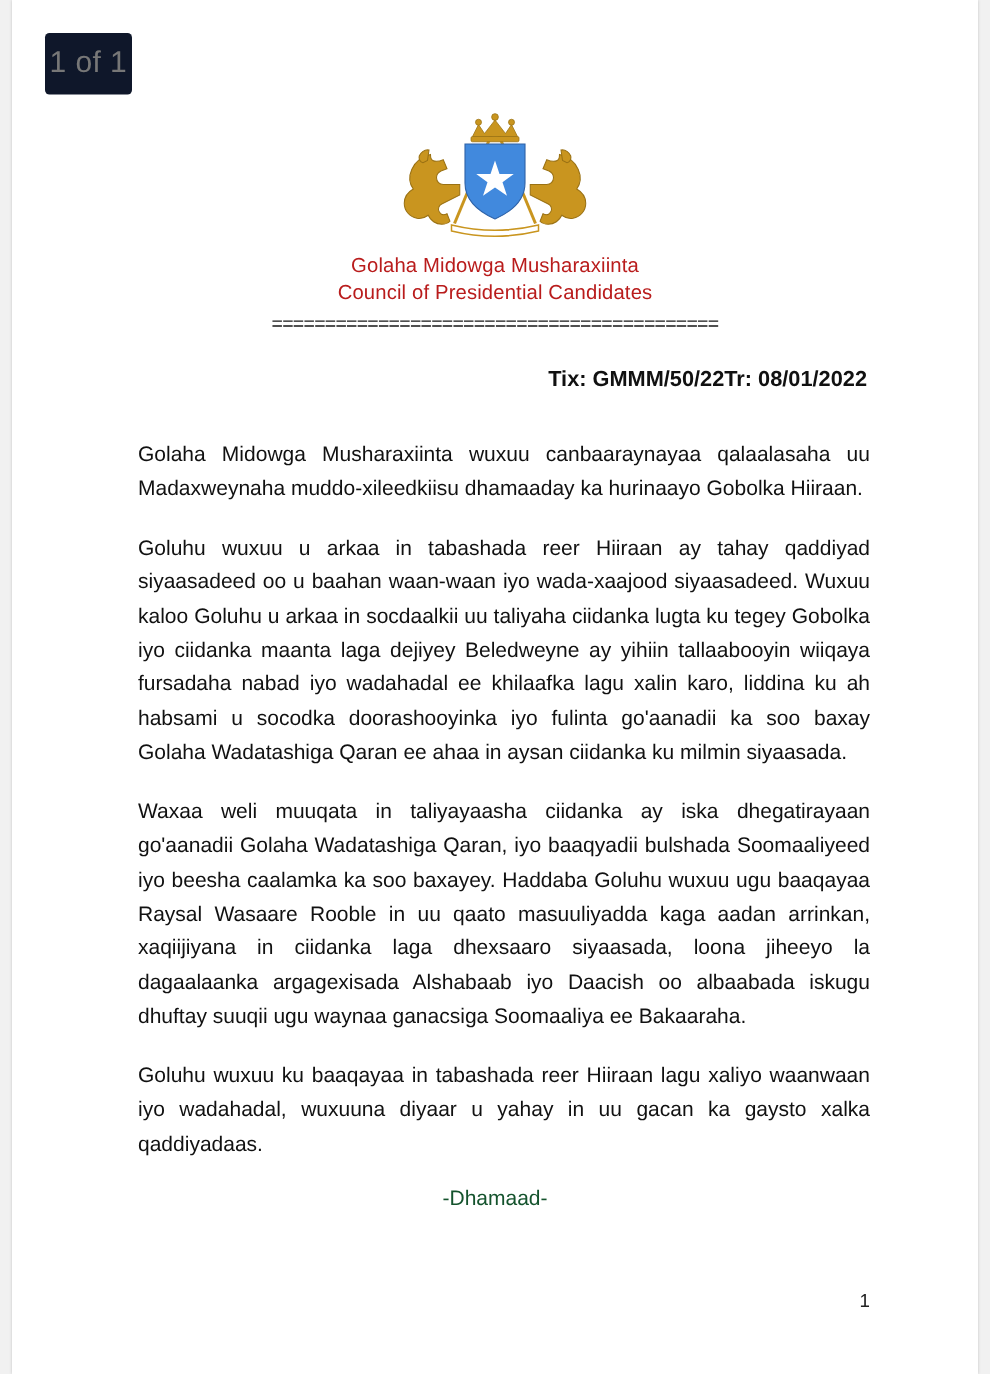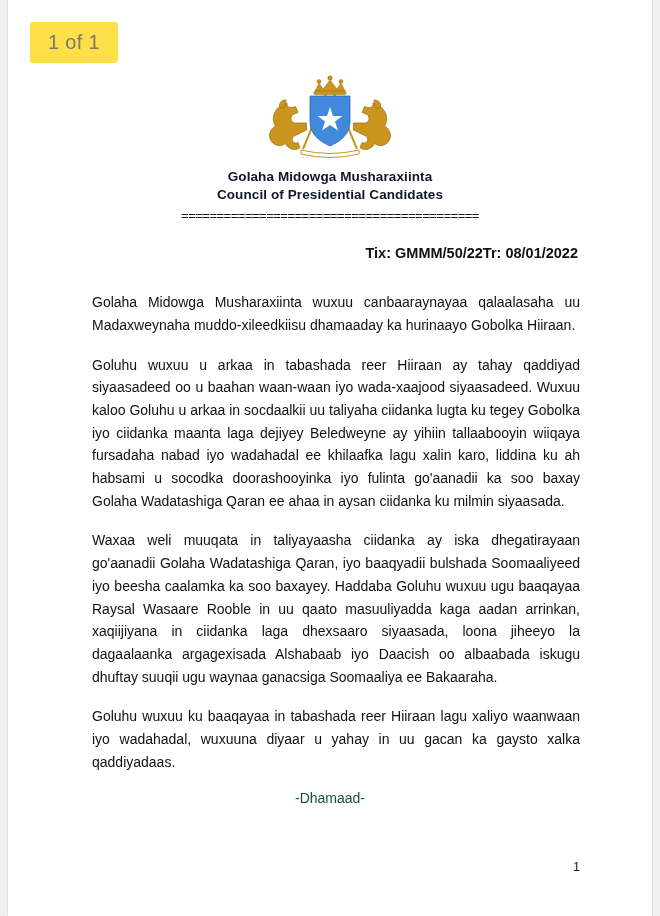--- a/index.html
+++ b/index.html
@@ -15,24 +15,24 @@
     position: relative;
     width: 660px;
     height: 916px;
     background: #f1f1f1;
     overflow: hidden;
   }
   #page-badge {
     position: absolute;
     left: 30px;
     top: 22px;
-    background: #fde047;
+    background: #0f172a;
     color: #777;
     font-size: 20px;
-    padding: 9px 18px;
+    padding: 9px 3px;
     border-radius: 3px;
     letter-spacing: 0.3px;
     z-index: 5;
   }
   #page {
     position: absolute;
     left: 8px;
     top: 0;
     width: 644px;
     height: 916px;
@@ -55,22 +55,22 @@
   .crest {
     width: 150px;
     height: 88px;
   }
   .org-names {
     text-align: center;
     line-height: 1.35;
   }
   .org-names div {
     font-size: 13.5px;
-    color: #0f172a;
-    font-weight: bold;
+    color: #b91c1c;
+    font-weight: normal;
     letter-spacing: 0.1px;
   }
   .rule {
     text-align: center;
     font-size: 13px;
     color: #111;
     letter-spacing: -0.5px;
     margin-top: 4px;
     margin-bottom: 22px;
     white-space: nowrap;

